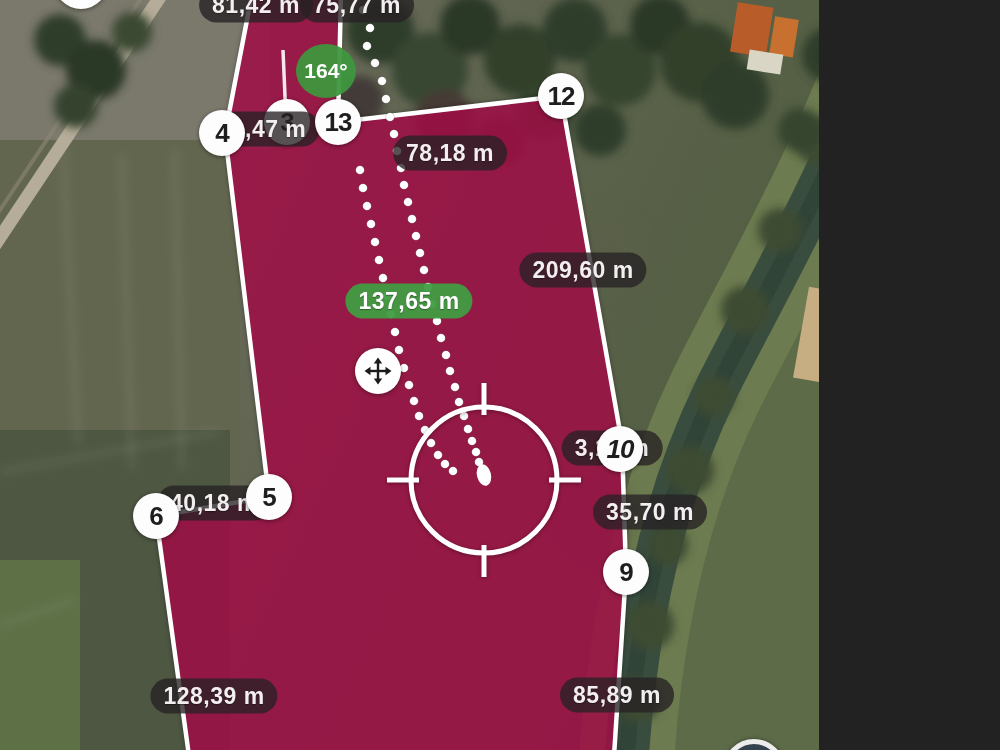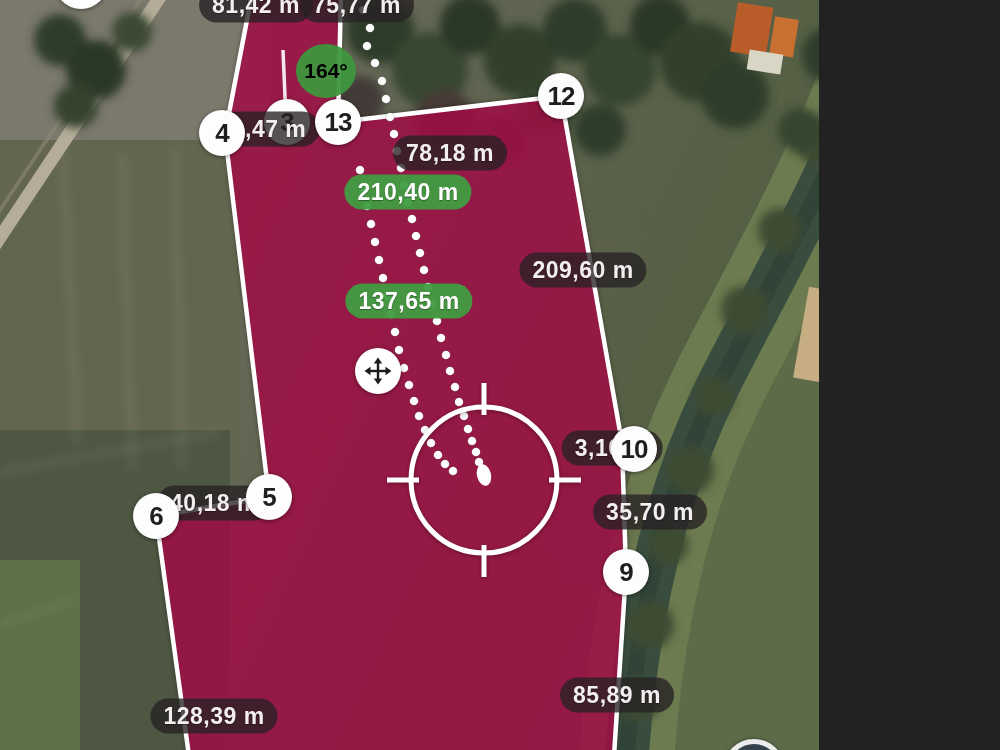--- a/index.html
+++ b/index.html
@@ -9,21 +9,21 @@
   #stage *{box-sizing:border-box;}
   .abs{position:absolute;}
   
   .pill{position:absolute;transform:translate(-50%,-50%);white-space:nowrap;
         background:rgba(38,33,36,.78);color:#f3eef0;font-size:23px;font-weight:600;
         padding:4px 13px;border-radius:18px;letter-spacing:.5px;z-index:5;
         text-shadow:0 1px 1px rgba(0,0,0,.35);}
   .pill.green{background:rgba(64,156,66,.95);color:#fff;}
   .pill.under{z-index:4;}
   .angle{position:absolute;transform:translate(-50%,-50%);width:60px;height:54px;
-         border-radius:50%;background:rgba(62,150,62,.95);color:#000000;display:flex;
+         border-radius:50%;background:rgba(62,150,62,.95);color:#ffffff;display:flex;
          align-items:center;justify-content:center;font-size:21px;font-weight:700;z-index:5;}
   
   .vx{position:absolute;transform:translate(-50%,-50%);width:46px;height:46px;border-radius:50%;
       background:#fdfdfd;box-shadow:0 1px 4px rgba(0,0,0,.45);display:flex;align-items:center;
       justify-content:center;font-size:26px;font-weight:700;color:#1e1e1e;z-index:6;letter-spacing:-1px;}
   .vx.under{z-index:4;}
   .vx.blank{z-index:6;}
   
   .move{position:absolute;transform:translate(-50%,-50%);width:46px;height:46px;border-radius:50%;
         background:#fff;box-shadow:0 1px 4px rgba(0,0,0,.4);display:flex;align-items:center;
@@ -218,36 +218,35 @@
       <line x1="484" y1="545" x2="484" y2="577"></line>
       <line x1="387" y1="480" x2="419" y2="480"></line>
       <line x1="549" y1="480" x2="581" y2="480"></line>
     </g>
   </svg>
 
   <div class="pill" style="left:256px;top:5px;">81,42 m</div>
   <div class="pill" style="left:357px;top:5px;">75,77 m</div>
   <div class="pill" style="left:269px;top:129px;">1,47 m</div>
   <div class="pill" style="left:450px;top:105px;margin-top:48px;">78,18 m</div>
-  <div class="pill green" style="left:408px;top:192px;">210,40 m</div>
   <div class="pill green" style="left:409px;top:301px;">137,65 m</div>
   <div class="pill" style="left:583px;top:270px;">209,60 m</div>
   <div class="pill under" style="left:612px;top:448px;">3,10 m</div>
   <div class="pill" style="left:650px;top:512px;">35,70 m</div>
   <div class="pill under" style="left:214px;top:503px;">40,18 m</div>
-  <div class="pill" style="left:214px;top:716px;">128,39 m</div>
+  <div class="pill" style="left:214px;top:696px;">128,39 m</div>
   <div class="pill" style="left:617px;top:695px;">85,89 m</div>
   <div class="angle" style="left:326px;top:71px;">164°</div>
 
   <div class="vx blank" style="left:81px;top:-18px;width:54px;height:54px;"></div>
   <div class="vx under" style="left:287px;top:122px;">3</div>
   <div class="vx" style="left:222px;top:133px;">4</div>
   <div class="vx" style="left:338px;top:122px;">13</div>
   <div class="vx" style="left:561px;top:96px;">12</div>
-  <div class="vx" style="left:634px;top:449px;">10</div>
+  <div class="vx" style="left:620px;top:449px;font-style:italic;">10</div>
   <div class="vx" style="left:626px;top:572px;">9</div>
   <div class="vx" style="left:269px;top:497px;">5</div>
   <div class="vx" style="left:156px;top:516px;">6</div>
 
   <div class="move" style="left:378px;top:371px;">
     <svg width="30" height="30" viewBox="0 0 30 30" style="position:static;">
       <g fill="#1c1c1c">
         <rect x="13.8" y="6.5" width="2.4" height="17"></rect>
         <rect x="6.5" y="13.8" width="17" height="2.4"></rect>
         <path d="M15 1.5 L10.8 7.5 H19.2 Z"></path>

